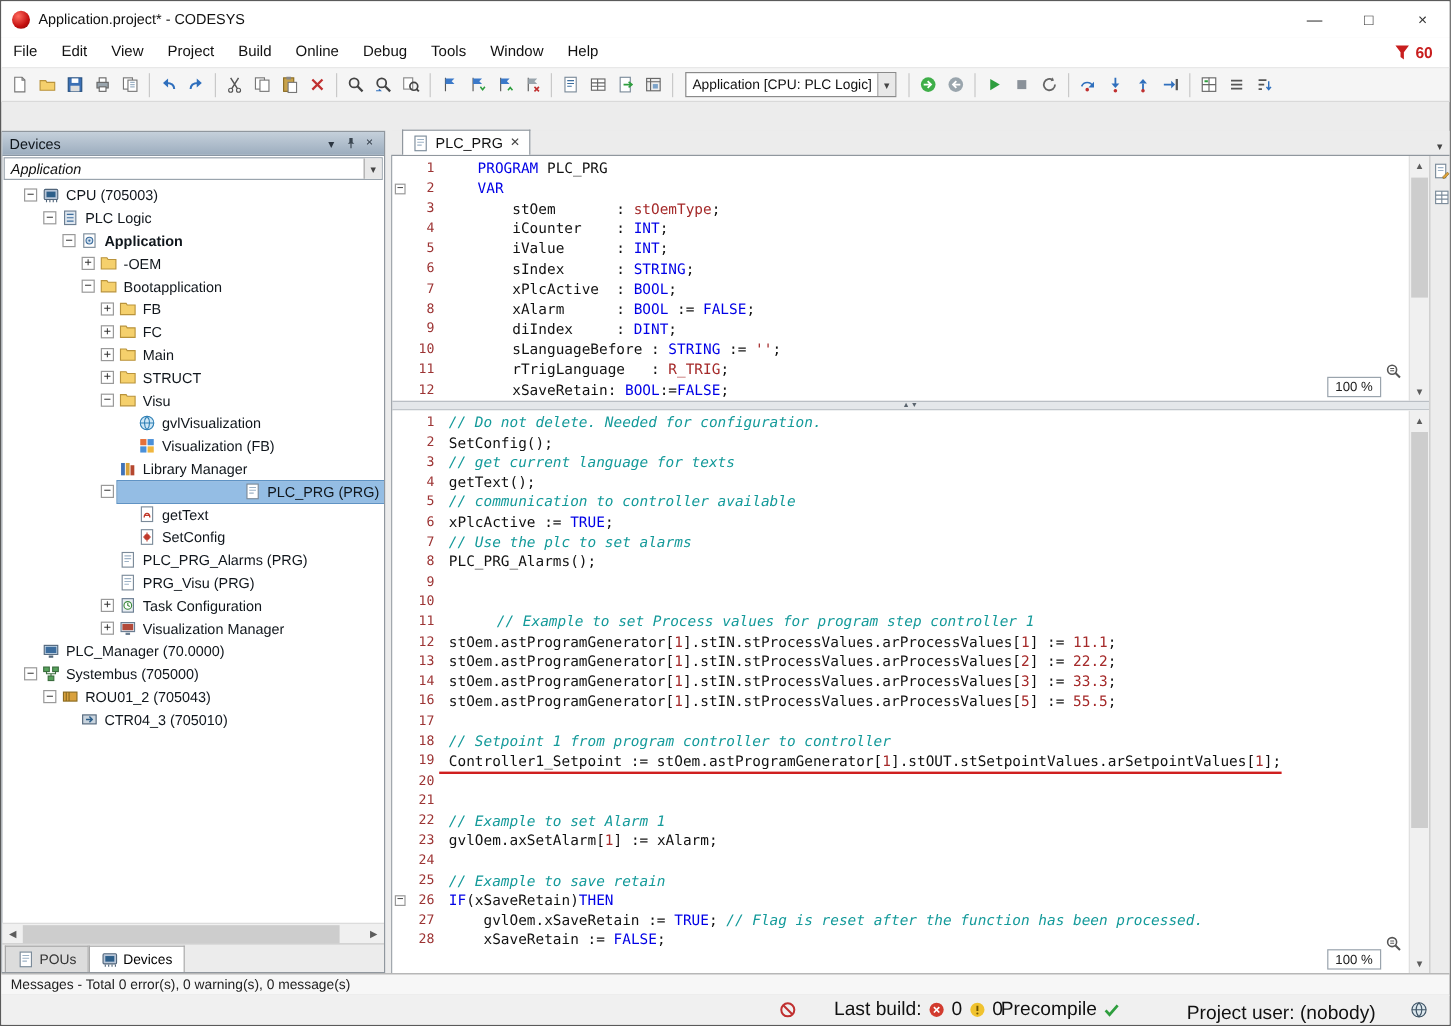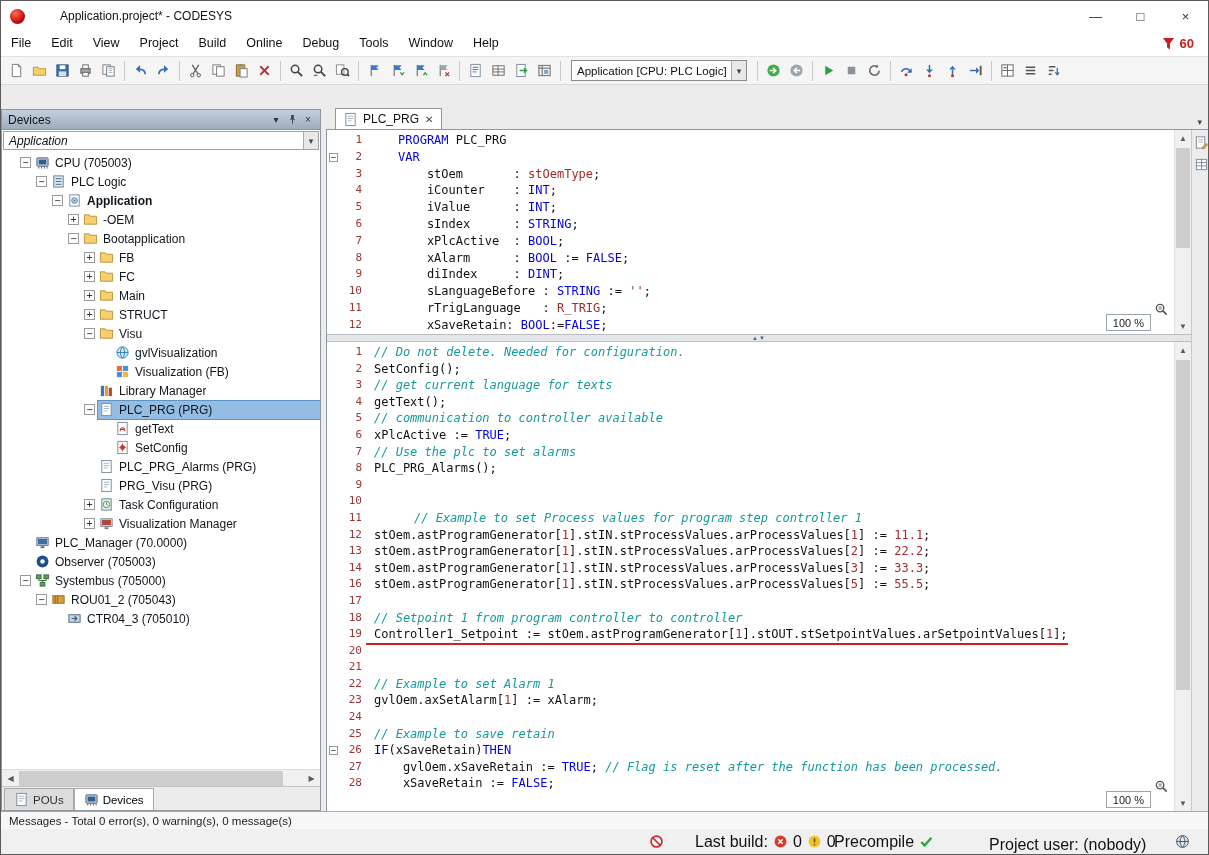--- a/index.html
+++ b/index.html
@@ -5,21 +5,21 @@
   * { box-sizing: border-box; margin:0; padding:0; }
   html,body { width:1209px; height:855px; }
   body {
     position:relative; overflow:hidden; background:#ececec;
     font-family:"Liberation Sans", sans-serif; font-size:12px; color:#111;
     border:1px solid #5a5a5a;
   }
   svg { display:block; }
 
   
-  .titlebar { position:absolute; top:0; left:0; right:0; height:30px; background:#fff; display:flex; align-items:center;gap:28px; }
+  .titlebar { position:absolute; top:0; left:0; right:0; height:30px; background:#fff; display:flex; align-items:center; }
   .app-logo { width:15px; height:15px; margin:0 7px 0 9px; border-radius:50%;
     background:radial-gradient(circle at 35% 30%, #ff6a5e, #c40f0f 60%, #7a0505); }
   .title-text { font-size:12px; color:#111; }
   .win-controls { margin-left:auto; display:flex; height:30px; }
   .win-btn { width:45px; height:30px; display:flex; align-items:center; justify-content:center; font-size:13px; color:#333; cursor:default; }
 
   
   .menubar { position:absolute; top:30px; left:0; right:0; height:26px; background:#fff; display:flex; align-items:center; border-bottom:1px solid #e3e3e3; }
   .menu-item { padding:0 10px; line-height:25px; font-size:12.5px; }
   .menu-badge { margin-left:auto; margin-right:14px; display:flex; align-items:center; gap:4px; font-weight:bold; color:#c81e1e; font-size:13px; }
@@ -38,21 +38,21 @@
   .panel-title { flex:1; font-size:12px; color:#10161c; }
   .ph-btn { width:16px; height:16px; display:flex; align-items:center; justify-content:center; color:#2c3642; font-size:10px; }
   .tree-combo { height:19px; margin:1px; border:1px solid #9aa4ad; display:flex; align-items:center; flex:0 0 auto; background:#fff; }
   .tree-combo-text { flex:1; padding-left:5px; font-style:italic; font-size:12px; }
   .tree-combo-btn { width:15px; height:100%; background:#e8e8e8; border-left:1px solid #aaa; font-size:9px; display:flex; align-items:center; justify-content:center; color:#444; }
   .tree { flex:1; overflow:hidden; padding-top:2px; }
   .trow { height:19px; display:flex; align-items:center; white-space:nowrap; }
   .texp { width:11px; height:11px; flex:0 0 11px; margin-right:3px; font-size:10px; line-height:9px; text-align:center; color:#555; }
   .texp.box { border:1px solid #9a9a9a; background:#fff; color:#333; font-family:"DejaVu Sans Mono", monospace; }
   .tsel { display:flex; align-items:center; height:18px; padding:0 4px 0 1px; flex:1; min-width:0; }
-  .trow.sel .tsel { background:#94bde4; outline:1px solid #5f93c4; }
+  .trow.sel .tsel { background:#94bde4; outline:1px solid #5f93c4;justify-content:flex-end; }
   .ticon { width:17px; flex:0 0 17px; margin-right:3px; }
   .tlabel { font-size:12px; color:#10161c; overflow:hidden; text-overflow:ellipsis; }
   .tlabel.b { font-weight:bold; }
   .hscroll { height:17px; flex:0 0 17px; background:#f0f0f0; border-top:1px solid #dcdcdc; display:flex; align-items:center; position:relative; }
   .hs-arrow { width:17px; height:17px; font-size:8px; color:#5c5c5c; display:flex; align-items:center; justify-content:center; }
   .hs-thumb { position:absolute; left:17px; width:264px; top:1px; height:15px; background:#cdcdcd; }
   .panel-tabs { height:24px; flex:0 0 24px; background:#ececec; border-top:1px solid #c4c4c4; display:flex; align-items:flex-end; padding-left:2px; }
   .ptab { height:22px; display:flex; align-items:center; gap:4px; padding:0 9px; border:1px solid #a9a9a9; border-bottom:none; background:#dcdcdc; font-size:11.5px; color:#333; }
   .ptab.active { background:#fff; color:#000; }
   .ptab .picon { width:15px; }
@@ -634,32 +634,20 @@
         <span class="texp" style="margin-left: 18px;"></span>
         <span class="tsel">
           <span class="ticon">
             <svg viewBox="0 0 16 16" width="15" height="15">
               <rect x="2" y="3" width="12" height="8" fill="#cfe0ef" stroke="#51657a"></rect>
               <rect x="3.2" y="4.2" width="9.6" height="5.6" fill="#3c6d9e"></rect>
               <rect x="6" y="12" width="4" height="2" fill="#51657a"></rect>
             </svg>
           </span>
           <span class="tlabel">PLC_Manager (70.0000)</span>
-        </span>
-      </div>
-      <div class="trow">
-        <span class="texp" style="margin-left: 18px;"></span>
-        <span class="tsel">
-          <span class="ticon">
-            <svg viewBox="0 0 16 16" width="15" height="15">
-              <circle cx="8" cy="8" r="6.3" fill="#1f4e8c"></circle>
-              <circle cx="8" cy="8" r="2.4" fill="#fff"></circle>
-            </svg>
-          </span>
-          <span class="tlabel">Observer (705003)</span>
         </span>
       </div>
       <div class="trow">
         <span class="texp box" style="margin-left: 18px;">−</span>
         <span class="tsel">
           <span class="ticon">
             <svg viewBox="0 0 16 16" width="15" height="15">
               <rect x="1.5" y="2" width="5" height="4" fill="#57a15c" stroke="#3b6d3e"></rect>
               <rect x="9.5" y="2" width="5" height="4" fill="#57a15c" stroke="#3b6d3e"></rect>
               <rect x="5.5" y="10" width="5" height="4" fill="#57a15c" stroke="#3b6d3e"></rect>

